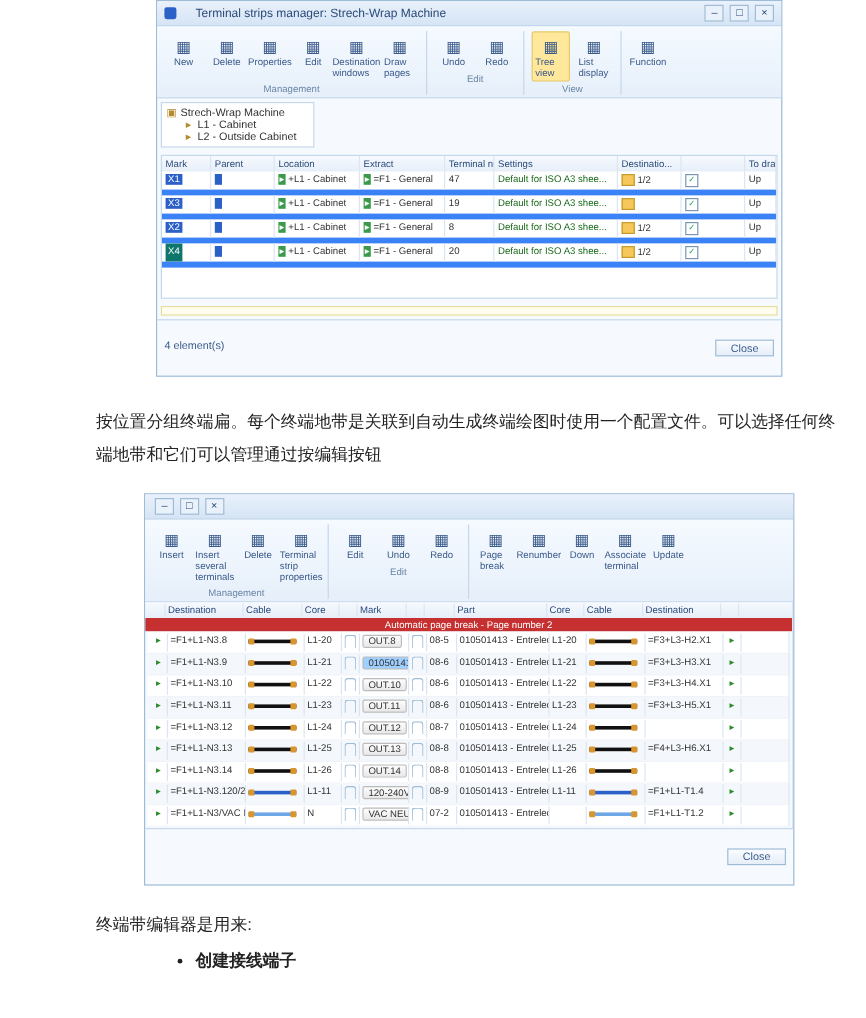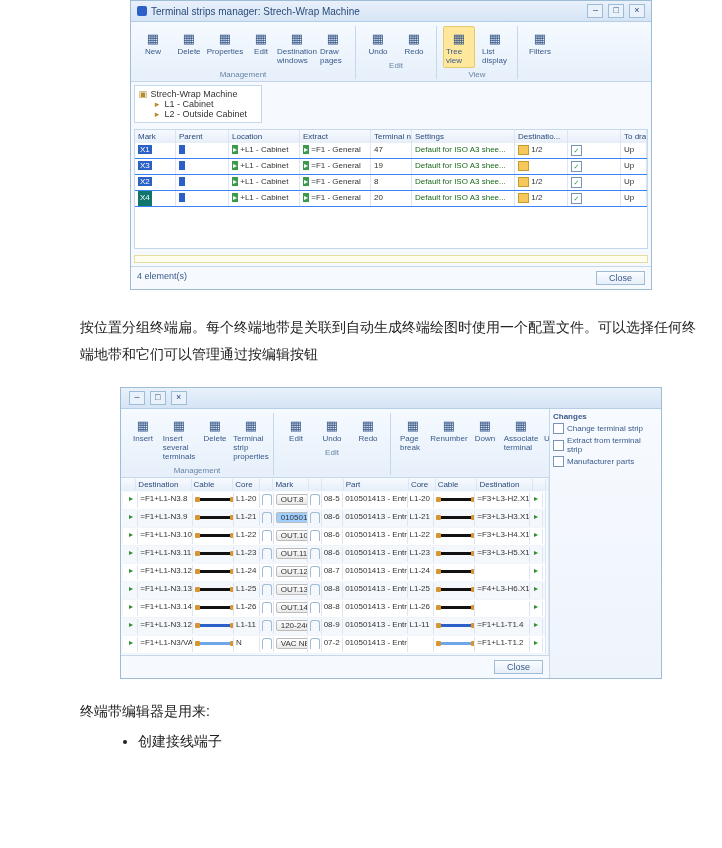--- a/index.html
+++ b/index.html
@@ -37,21 +37,21 @@
   .win-titlebar {
     background: linear-gradient(#e9f1fb,#d5e4f5);
     padding: 3px 6px;
     display: flex;
     align-items: center;
     justify-content: space-between;
     border-bottom: 1px solid #b7cfe6;
     font-size: 10px;
     color: #2a4a7a;
   }
-  .win-title-left { display:flex; align-items:center; gap:4px; }
+  .win-title-left { display:flex; align-items:center; gap:16px; }
   .win-controls span {
     display:inline-block; width:14px; height:12px; text-align:center;
     border:1px solid #9fbcd6; background:#e9f1fb; margin-left:2px; font-size:9px;
   }
   .ribbon {
     background: linear-gradient(#f5faff,#e6effa);
     border-bottom: 1px solid #c5d7ea;
     padding: 4px 6px 2px 6px;
     display:flex;
     gap:6px;
@@ -80,28 +80,28 @@
     font-size:9px; padding:3px; overflow:hidden;
   }
   .tree-node { white-space:nowrap; }
   .tree-child { margin-left:14px; }
   .node-icon { display:inline-block; width:10px; text-align:center; color:#b58a2e; }
   .grid-pane { flex:1; background:#fff; border:1px solid #c5d7ea; margin:3px; overflow:hidden; display:flex; flex-direction:column; }
   .grid-header { display:flex; background:linear-gradient(#f7faff,#e6eef8); font-size:8px; color:#2a4a7a; }
   .grid-header div, .grid-row div {
     border-right:1px solid #dbe6f2; padding:2px 3px; white-space:nowrap; overflow:hidden;
   }
-  .grid-row { display:flex; font-size:8px; background:#fff; border-bottom:1px solid #3b82f6; }
+  .grid-row { display:flex; font-size:8px; background:#fff; border-bottom:5px solid #3b82f6; }
   .c-mark{width:34px}.c-parent{width:46px}.c-loc{width:64px}.c-func{width:64px}
   .c-term{width:34px}.c-set{width:96px}.c-dest{width:46px}.c-draw{flex:1}
   .grid-body { flex:1; overflow:auto; }
   .chk { display:inline-block; width:9px; height:9px; border:1px solid #7a94b3; background:#fff; font-size:7px; line-height:9px; text-align:center; color:#2a5; }
   .folder-icon { display:inline-block; width:9px; height:8px; background:#f6c75a; border:1px solid #c59a2e; vertical-align:middle; }
   .win-search { background:#fffeee; border:1px solid #e5dea0; margin:3px; padding:3px; font-size:9px; color:#888; }
-  .win-footer { display:flex; justify-content:space-between; padding:4px 6px; border-top:1px solid #c5d7ea; font-size:9px; color:#3a5a8a; }
+  .win-footer { display:flex; justify-content:space-between; padding:16px 6px; border-top:1px solid #c5d7ea; font-size:9px; color:#3a5a8a; }
   .win-footer .btn { border:1px solid #9fbcd6; padding:1px 12px; background:linear-gradient(#fafcff,#e6eef8); cursor:pointer; }
 
   .paragraph { margin: 12px 0 20px 0; line-height:1.9; }
 
   .window2 { width:540px; }
   .editor-grid { font-size:8px; }
   .eg-header { display:flex; background:linear-gradient(#f7faff,#e6eef8); color:#2a4a7a; }
   .eg-row { display:flex; background:#fff; border-bottom:1px solid #f0f4fa; }
   .eg-row.alt { background:#f4f7fb; }
   .eg-pagebreak { background:#c63030; color:#fff; text-align:center; padding:2px; font-size:8px; }
@@ -120,21 +120,21 @@
   .changes-pane {
     width:105px; border-left:1px solid #c5d7ea; font-size:8px; color:#3a5a8a; padding:3px;
     background:linear-gradient(#f7faff,#eef4fc);
   }
   .changes-pane .row{ display:flex; align-items:center; gap:3px; margin:2px 0;}
   .editor-body { display:flex; }
   .editor-main { flex:1; overflow:hidden; display:flex; flex-direction:column;}
   .editor-scroll { overflow:auto; max-height:180px; }
 
   .usage-title { margin:20px 0 12px 0; }
-  ul.bullets { margin:4px 0 10px 58px; padding:0; }
+  ul.bullets { margin:4px 0 10px 83px; padding:0;font-weight:bold; }
   ul.bullets li { margin:4px 0; }
 </style>
 </head>
 <body>
 
 <div class="page">
 
 
   <div class="window">
     <div class="win-titlebar">
@@ -201,21 +201,21 @@
               <div class="glyph">▦</div>
               <div>List display</div>
             </div>
           </div>
           <div class="ribbon-group-label">View</div>
         </div>
         <div class="ribbon-group">
           <div class="ribbon-buttons">
             <div class="ribbon-btn">
               <div class="glyph">▦</div>
-              <div>Filters</div>
+              <div>Function</div>
             </div>
           </div>
         </div>
       </div>
     <div class="manager-body">
       <div class="tree-pane">
         <div class="tree-node"><span class="node-icon">▣</span> <span>Strech-Wrap Machine</span></div>
         <div class="tree-child tree-node"><span class="node-icon">▸</span> <span>L1 - Cabinet</span></div>
         <div class="tree-child tree-node"><span class="node-icon">▸</span> <span>L2 - Outside Cabinet</span></div>
       </div>
@@ -371,20 +371,21 @@
               <div style="width: 10px;"></div>
               <div style="width: 36px;">Mark</div>
               <div style="width: 10px;"></div>
               <div style="width: 20px;"></div>
               <div style="width: 72px;">Part</div>
               <div style="width: 26px;">Core</div>
               <div style="width: 44px;">Cable</div>
               <div style="width: 60px;">Destination</div>
               <div style="width: 10px;"></div>
             </div>
+          <div class="eg-pagebreak">Automatic page break - Page number 2</div>
           <div class="editor-scroll" id="eg-body">
               <div class="eg-row eg">
                 <div class="e-arr">▸</div>
                 <div class="e-dest">=F1+L1-N3.8</div>
                 <div class="e-cab"><span class="wire-h"></span></div>
                 <div class="e-core">L1-20</div>
                 <div class="e-bridge"><span class="bridge-link"></span></div>
                 <div class="e-mark"><span class="mark-btn">OUT.8</span></div>
                 <div class="e-bridge"><span class="bridge-link"></span></div>
                 <div class="e-num">08-5</div>
@@ -513,35 +514,20 @@
                 <div class="e-cab"><span class="wire-h wire-lblue"></span></div>
                 <div class="e-dest">=F1+L1-T1.2</div>
                 <div class="e-arr">▸</div>
               </div>
             </div>
         </div>
         <div class="win-footer" style="justify-content:flex-end">
           <span class="btn">Close</span>
         </div>
       </div>
-      <div class="changes-pane" id="changes-pane">
-        <div style="font-weight:bold">Changes</div>
-      <div class="row">
-            <span class="chk"></span>
-            <span>Change terminal strip</span>
-          </div>
-          <div class="row">
-            <span class="chk"></span>
-            <span>Extract from terminal strip</span>
-          </div>
-          <div class="row">
-            <span class="chk"></span>
-            <span>Manufacturer parts</span>
-          </div>
-        </div>
     </div>
   </div>
 
   <p class="usage-title">终端带编辑器是用来:</p>
   <ul class="bullets" id="bullets">
       <li>创建接线端子</li>
     </ul>
 
 </div>
 

